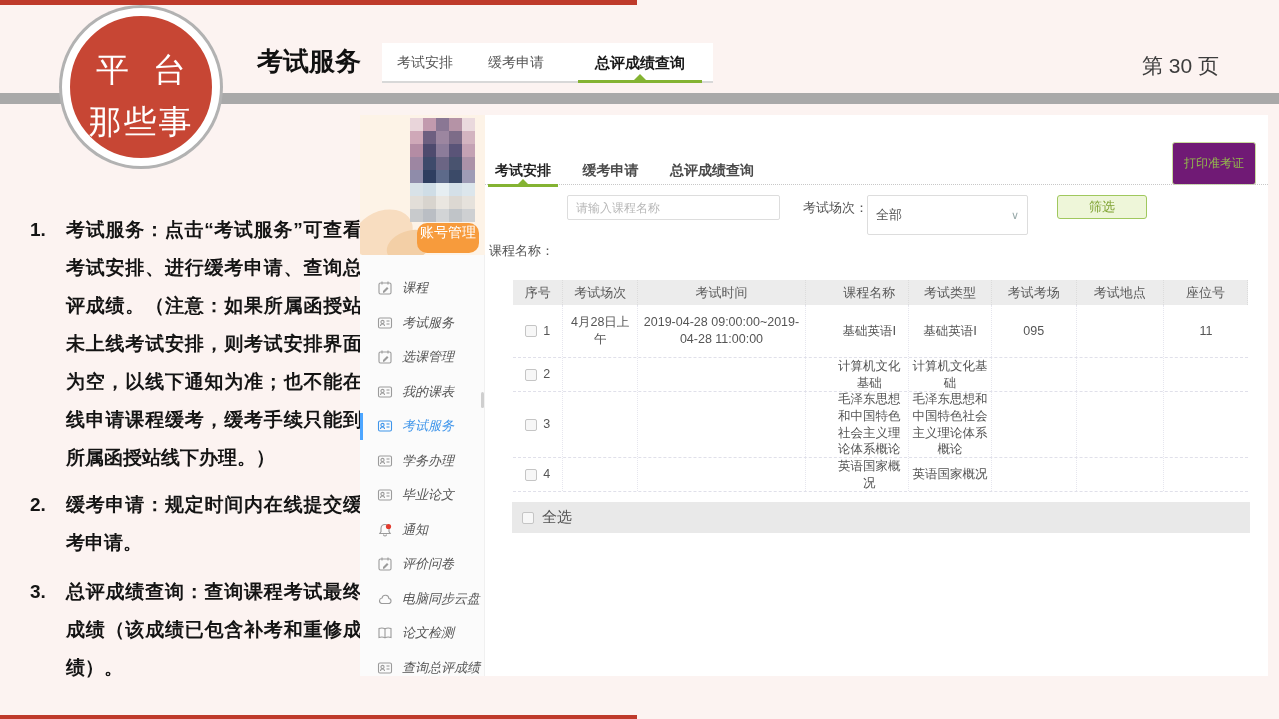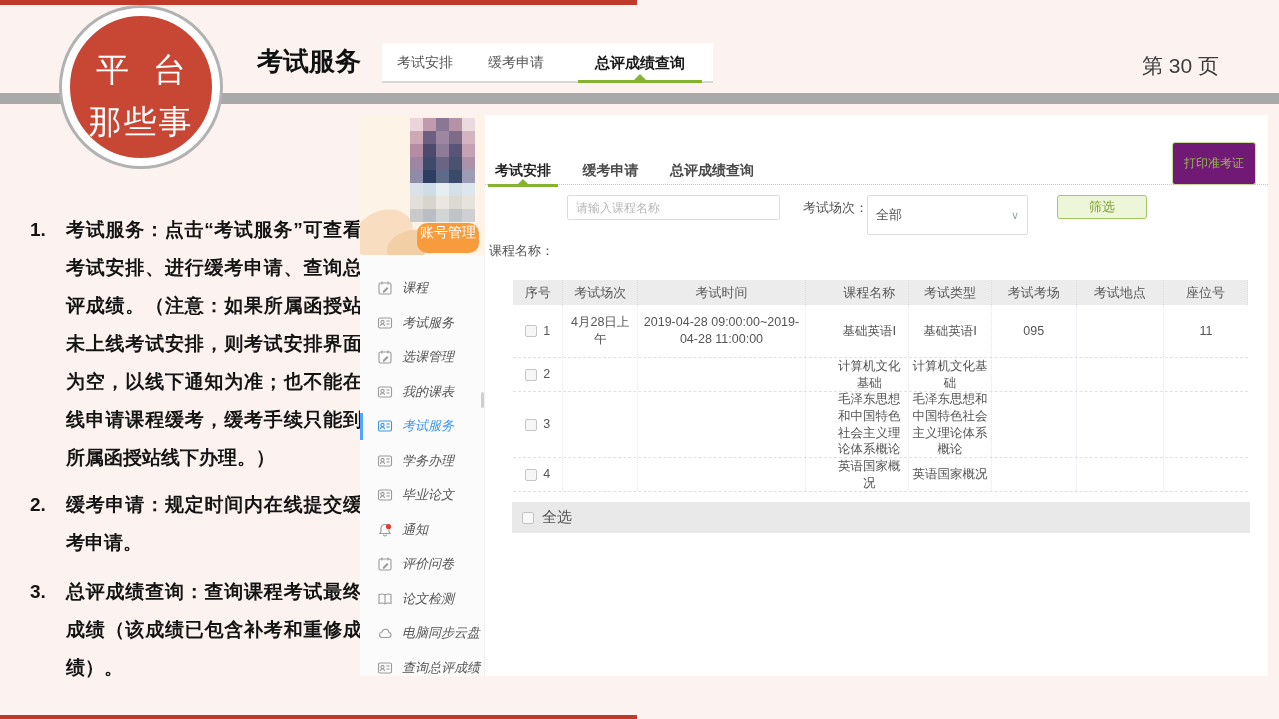--- a/index.html
+++ b/index.html
@@ -266,30 +266,30 @@
         <svg viewBox="0 0 16 16">
             <rect x="2" y="3" width="12" height="11" rx="1.5"></rect>
             <line x1="5" y1="1.5" x2="5" y2="4.5"></line>
             <line x1="11" y1="1.5" x2="11" y2="4.5"></line>
             <path d="M6 11 L10 7 L11.5 8.5 L7.5 12.5 L6 13z" fill="#9b9b9b" stroke="none"></path>
           </svg>
         <span>评价问卷</span>
       </div>
       <div class="mi">
         <svg viewBox="0 0 16 16">
+            <path d="M4.5 12.5h7a2.5 2.5 0 0 0 .4-4.97 3.5 3.5 0 0 0-6.9-.5A2.8 2.8 0 0 0 4.5 12.5z"></path>
+          </svg>
+        <span>电脑同步云盘</span>
+      </div>
+      <div class="mi">
+        <svg viewBox="0 0 16 16">
             <path d="M2 3.5c2-.8 4-.8 6 .3 2-1.1 4-1.1 6-.3v9c-2-.8-4-.8-6 .3-2-1.1-4-1.1-6-.3z"></path>
             <line x1="8" y1="3.8" x2="8" y2="12.8"></line>
           </svg>
         <span>论文检测</span>
-      </div>
-      <div class="mi">
-        <svg viewBox="0 0 16 16">
-            <path d="M4.5 12.5h7a2.5 2.5 0 0 0 .4-4.97 3.5 3.5 0 0 0-6.9-.5A2.8 2.8 0 0 0 4.5 12.5z"></path>
-          </svg>
-        <span>电脑同步云盘</span>
       </div>
       <div class="mi">
         <svg viewBox="0 0 16 16">
             <rect x="1.5" y="3" width="13" height="10" rx="1.5"></rect>
             <circle cx="5.5" cy="7" r="1.6"></circle>
             <path d="M3.5 11c0-1.2 1-2 2-2s2 .8 2 2"></path>
             <line x1="9.5" y1="6" x2="12.5" y2="6"></line>
             <line x1="9.5" y1="9" x2="12.5" y2="9"></line>
           </svg>
         <span>查询总评成绩</span>

